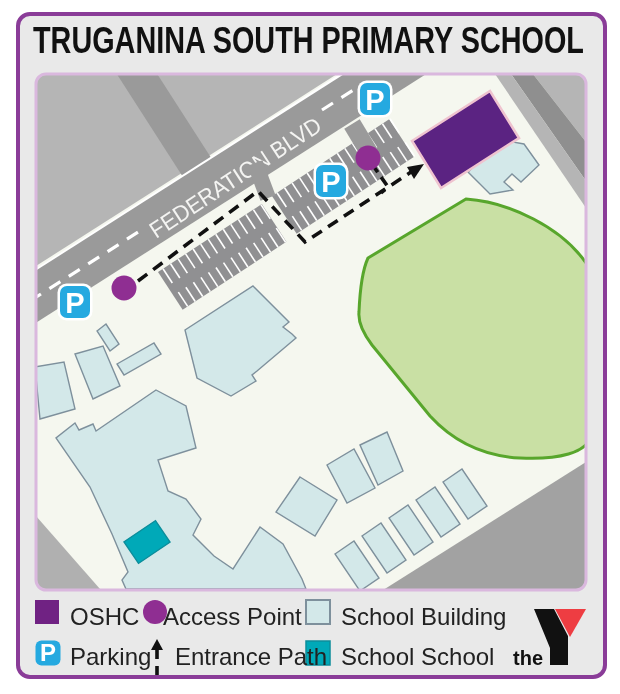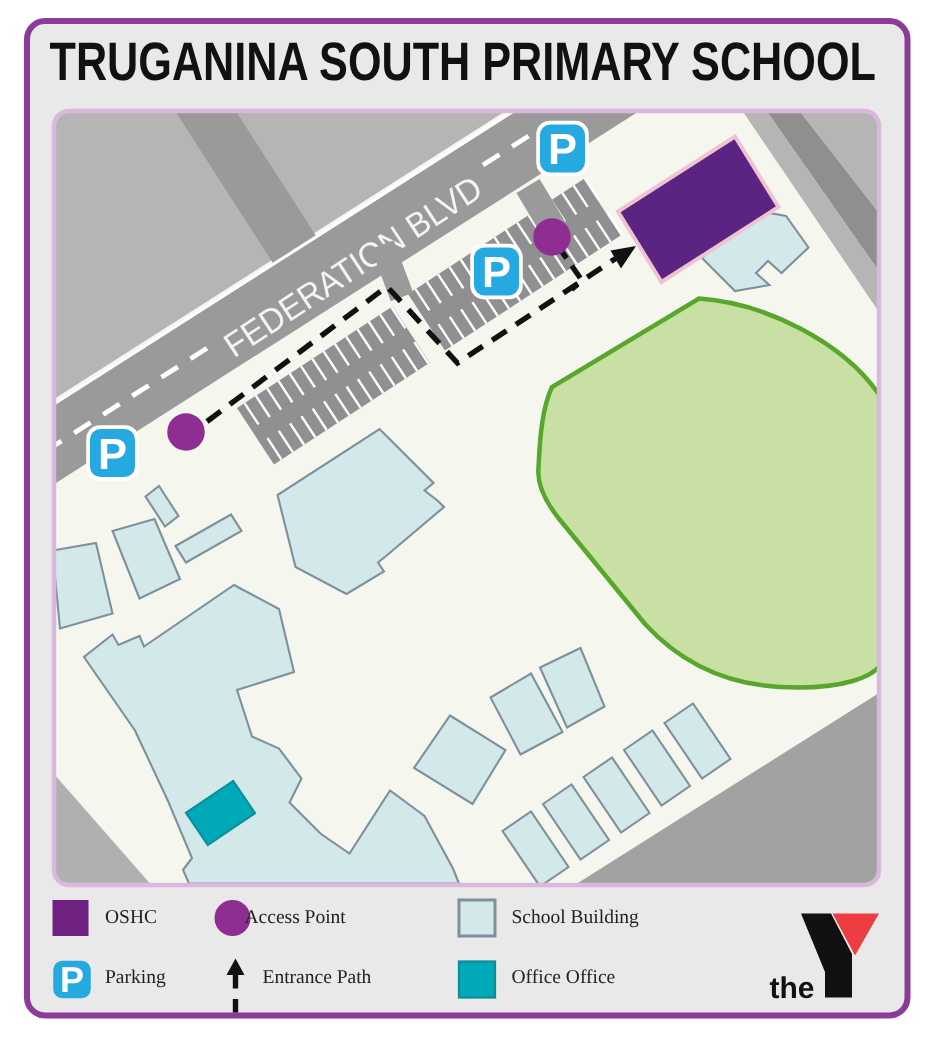--- a/index.html
+++ b/index.html
@@ -3,21 +3,21 @@
 <meta charset="utf-8">
 <style>
   html,body{margin:0;padding:0;width:620px;height:694px;background:#ffffff;
     font-family:"Liberation Sans", sans-serif;}
   .card{position:absolute;left:16px;top:12px;width:583px;height:659px;
     background:#e9e9e9;border:4px solid #8a3c98;border-radius:14px;}
   .title{position:absolute;left:33px;top:20px;width:700px;
     font-weight:bold;font-size:36px;color:#111;white-space:nowrap;
     transform:scaleX(0.80);transform-origin:0 0;}
   .mapsvg{position:absolute;left:0;top:0;}
-  .leg{position:absolute;font-size:13px;color:#222;font-family:Liberation Serif, serif;}
+  .leg{position:absolute;font-size:24px;color:#222;}
 </style>
 </head>
 <body>
 
 <div class="card"></div>
 
 <div class="title">TRUGANINA SOUTH PRIMARY SCHOOL</div>
 
 <svg class="mapsvg" width="620" height="694" viewBox="0 0 620 694">
   <defs>
@@ -232,13 +232,13 @@
 <div class="leg" style="left:70px;top:603px;">OSHC</div>
 
 <div class="leg" style="left:163px;top:603px;">Access Point</div>
 
 <div class="leg" style="left:341px;top:603px;">School Building</div>
 
 <div class="leg" style="left:70px;top:643px;text-align:center;">Parking</div>
 
 <div class="leg" style="left:175px;top:643px;">Entrance Path</div>
 
-<div class="leg" style="left:341px;top:643px;">Office Office</div>
+<div class="leg" style="left:341px;top:643px;">School School</div>
 
 </body></html>

